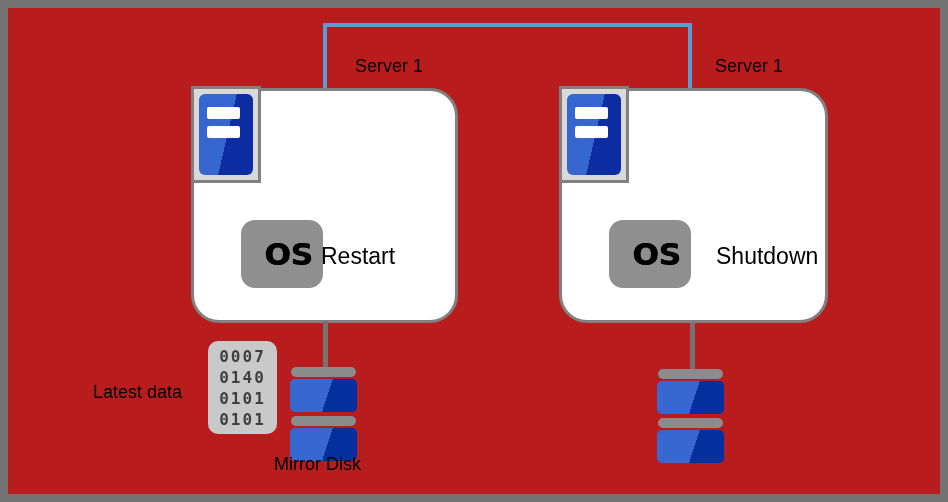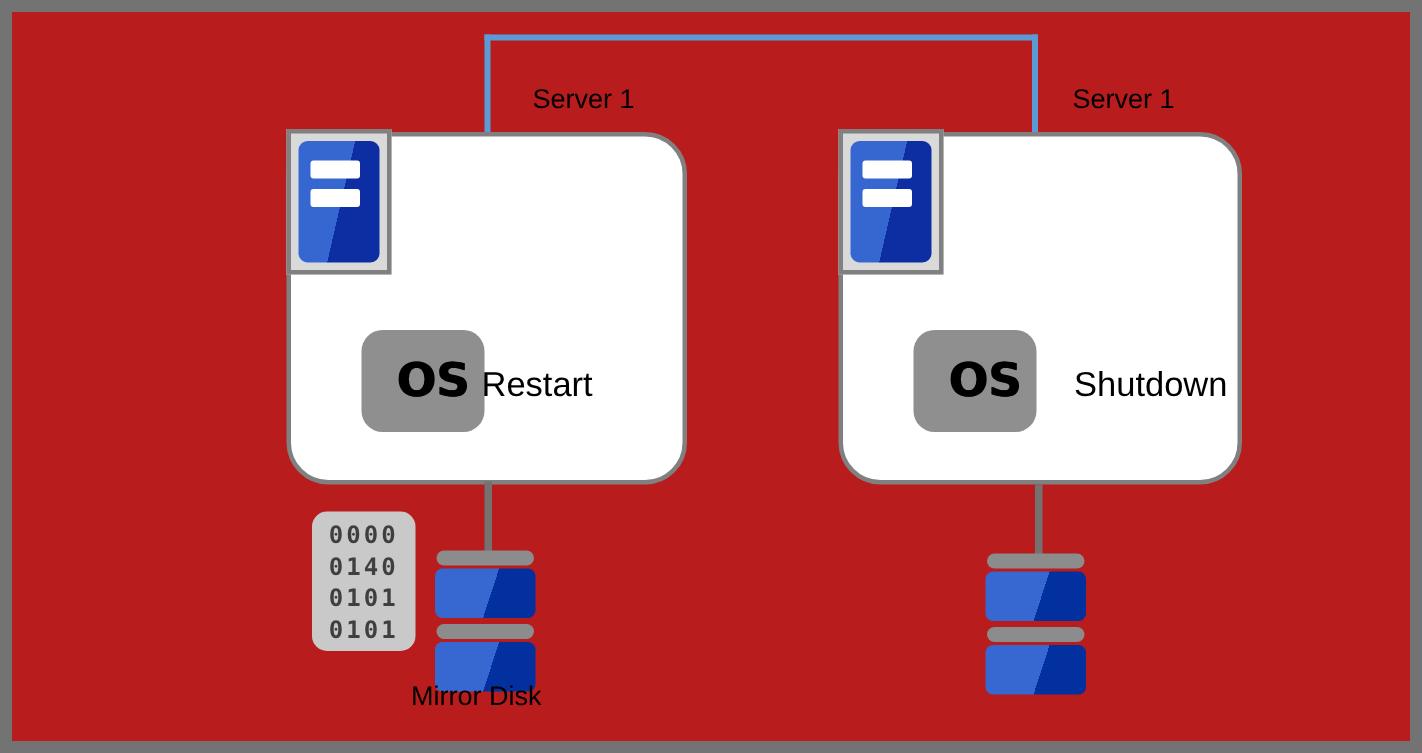--- a/index.html
+++ b/index.html
@@ -141,21 +141,22 @@
     <div class="platter p2"></div>
   </div>
   <div class="disk s2">
     <div class="cap c1"></div>
     <div class="platter p1"></div>
     <div class="cap c2"></div>
     <div class="platter p2"></div>
   </div>
 
   <div class="binary-icon">
-    <span>0000</span>
+    <span>0007</span>
     <span>0140</span>
     <span>0101</span>
     <span>0101</span>
   </div>
 
+  <div class="latest-data-label">Latest data</div>
   <div class="mirror-disk-label">Mirror Disk</div>
 
 </div>
 
 </body></html>

